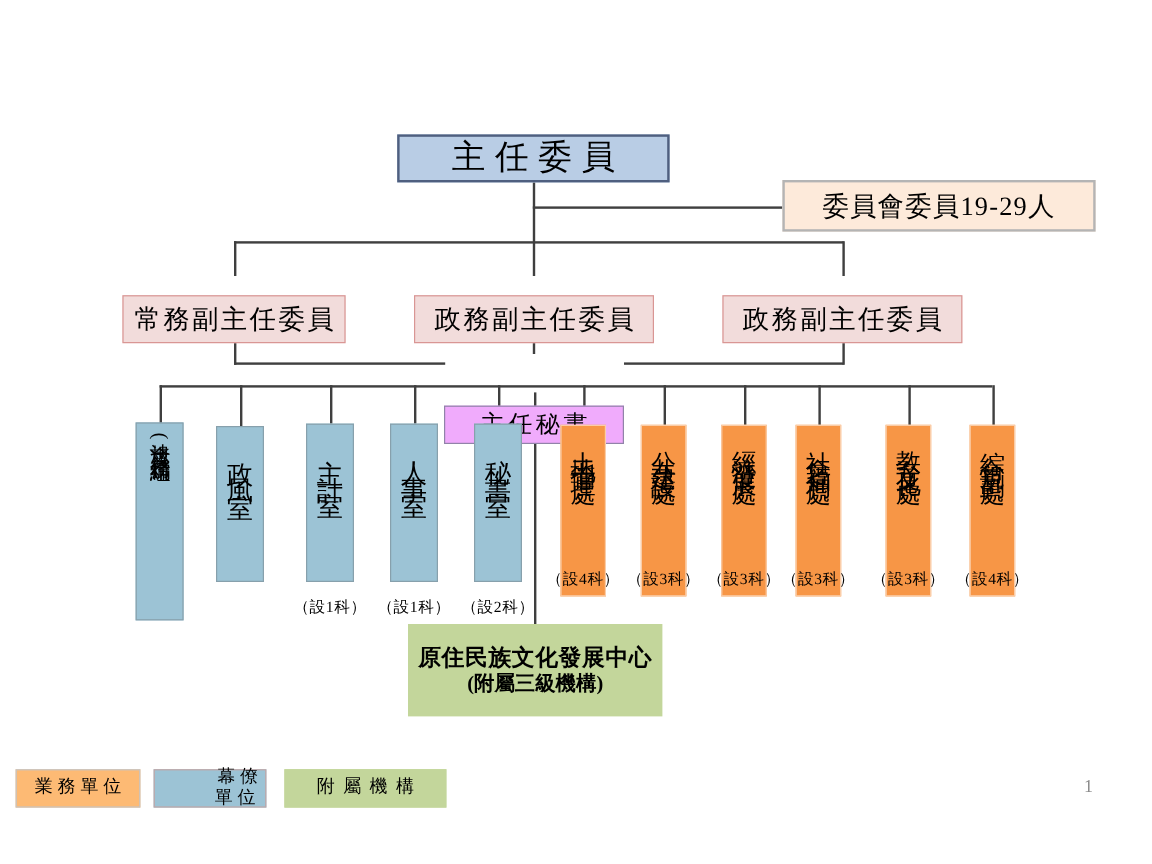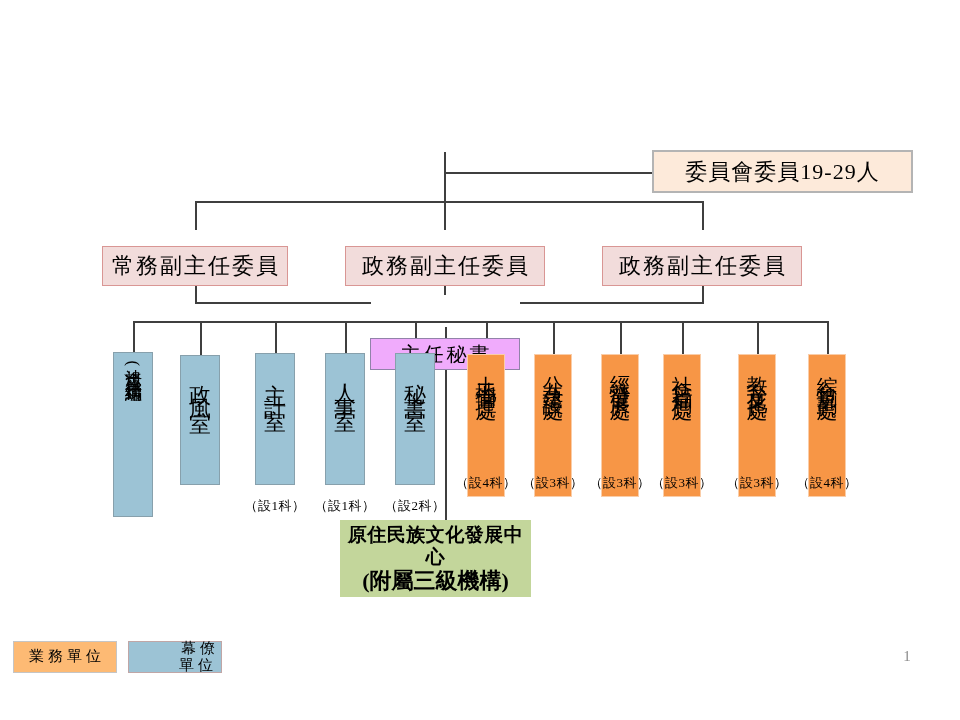--- a/index.html
+++ b/index.html
@@ -42,25 +42,25 @@
     letter-spacing:1.5px;padding-top:3px;line-height:38px;}
   .vb-orange{width:38px;top:354px;height:143px;font-size:21px;letter-spacing:6px;
     padding-top:4px;line-height:36px;}
   .caption{
     position:absolute;z-index:2;width:90px;text-align:center;
     font-size:13px;letter-spacing:0.5px;white-space:nowrap;
   }
   .cap-blue{top:497px;}
   .cap-orange{top:474px;}
   .center-box{
-    left:340px;top:520px;width:191px;height:77px;background:#C3D69B;
+    left:340px;top:520px;width:212px;height:77px;background:#C3D69B;
     flex-direction:column;font-weight:bold;
   }
   .center-box .l1{font-size:19px;letter-spacing:0.5px;}
-  .center-box .l2{font-size:22px;}
+  .center-box .l2{font-size:17px;}
   .legend{top:641px;height:32px;font-size:15px;}
   .lg-business{left:13px;width:104px;background:#fdba74;border:1.5px solid #C5C5C5;
     letter-spacing:4px;text-indent:4px;}
   .lg-staff{left:128px;width:94px;background:#9CC3D5;border:1.5px solid #C0A6A6;
     letter-spacing:4px;text-indent:4px;padding-left:46px;}
   .lg-affiliate{left:237px;width:135px;background:#C3D69B;border:1px solid #C3D69B;
     letter-spacing:7px;text-indent:7px;}
   .pagenum{position:absolute;left:897px;top:648px;width:20px;text-align:center;
     color:#8C8C8C;font-size:15px;z-index:2;}
 </style>
@@ -86,20 +86,21 @@
   <div class="line vline" style="left:345px;top:321px;height:32px;"></div>
   <div class="line vline" style="left:415px;top:321px;height:32px;"></div>
   <div class="line vline" style="left:486px;top:321px;height:33px;"></div>
   <div class="line vline" style="left:553px;top:321px;height:33px;"></div>
   <div class="line vline" style="left:620px;top:321px;height:33px;"></div>
   <div class="line vline" style="left:682px;top:321px;height:33px;"></div>
   <div class="line vline" style="left:757px;top:321px;height:33px;"></div>
   <div class="line vline" style="left:827px;top:321px;height:33px;"></div>
   <div class="line vline" style="left:445px;top:327px;height:193px;"></div>
 
+  <div class="box chairman">主任委員</div>
   <div class="box committee">委員會委員19-29人</div>
 
   <div class="box deputy d-left">常務副主任委員</div>
   <div class="box deputy d-mid">政務副主任委員</div>
   <div class="box deputy d-right">政務副主任委員</div>
 
   <div class="box secretary">主任秘書</div>
 
   <div class="vbox vb-tall staff-fill">法規會(任務編組)</div>
   <div class="vbox vb-blue staff-fill" style="left:180px;top:355px;height:130px;">政風室</div>
@@ -124,16 +125,17 @@
   <div class="caption cap-orange" style="left:712px;">（設3科）</div>
   <div class="caption cap-orange" style="left:782px;">（設4科）</div>
 
   <div class="box center-box">
     <div class="l1">原住民族文化發展中心</div>
     <div class="l2">(附屬三級機構)</div>
   </div>
 
   <div class="box legend lg-business">業務單位</div>
   <div class="box legend lg-staff">幕僚單位</div>
+  <div class="box legend lg-affiliate">附屬機構</div>
 
   <div class="pagenum">1</div>
 
 </div>
 
 </body></html>

